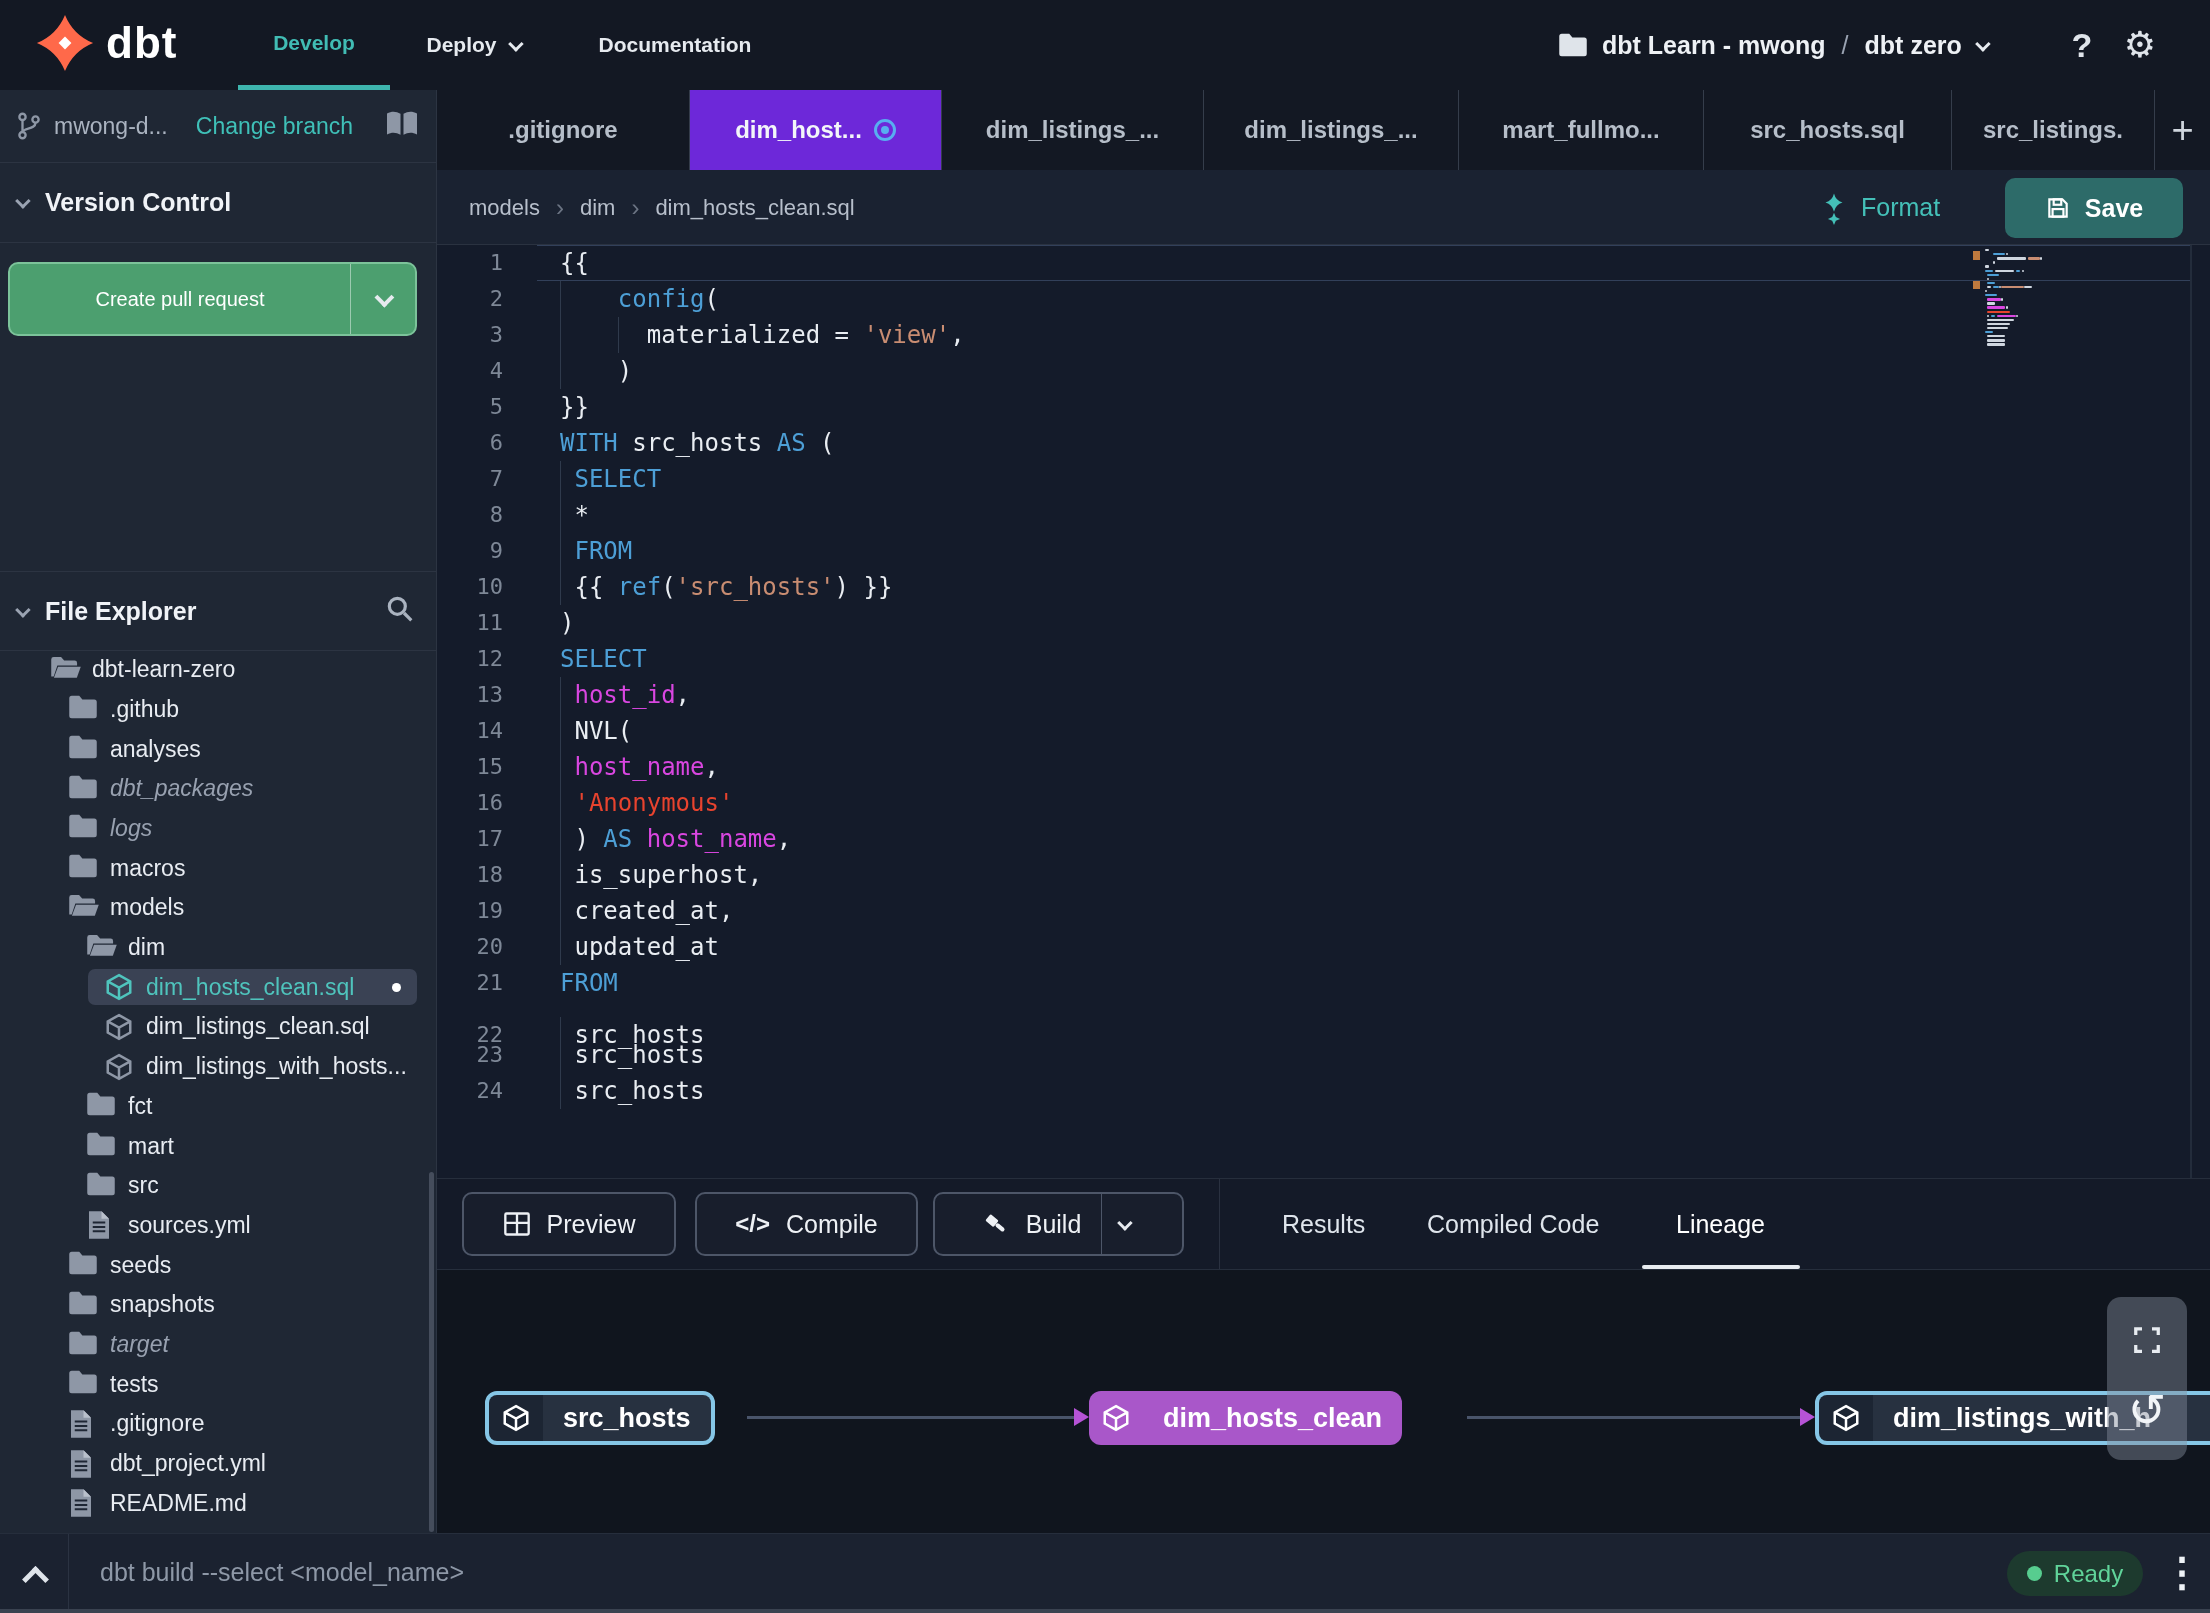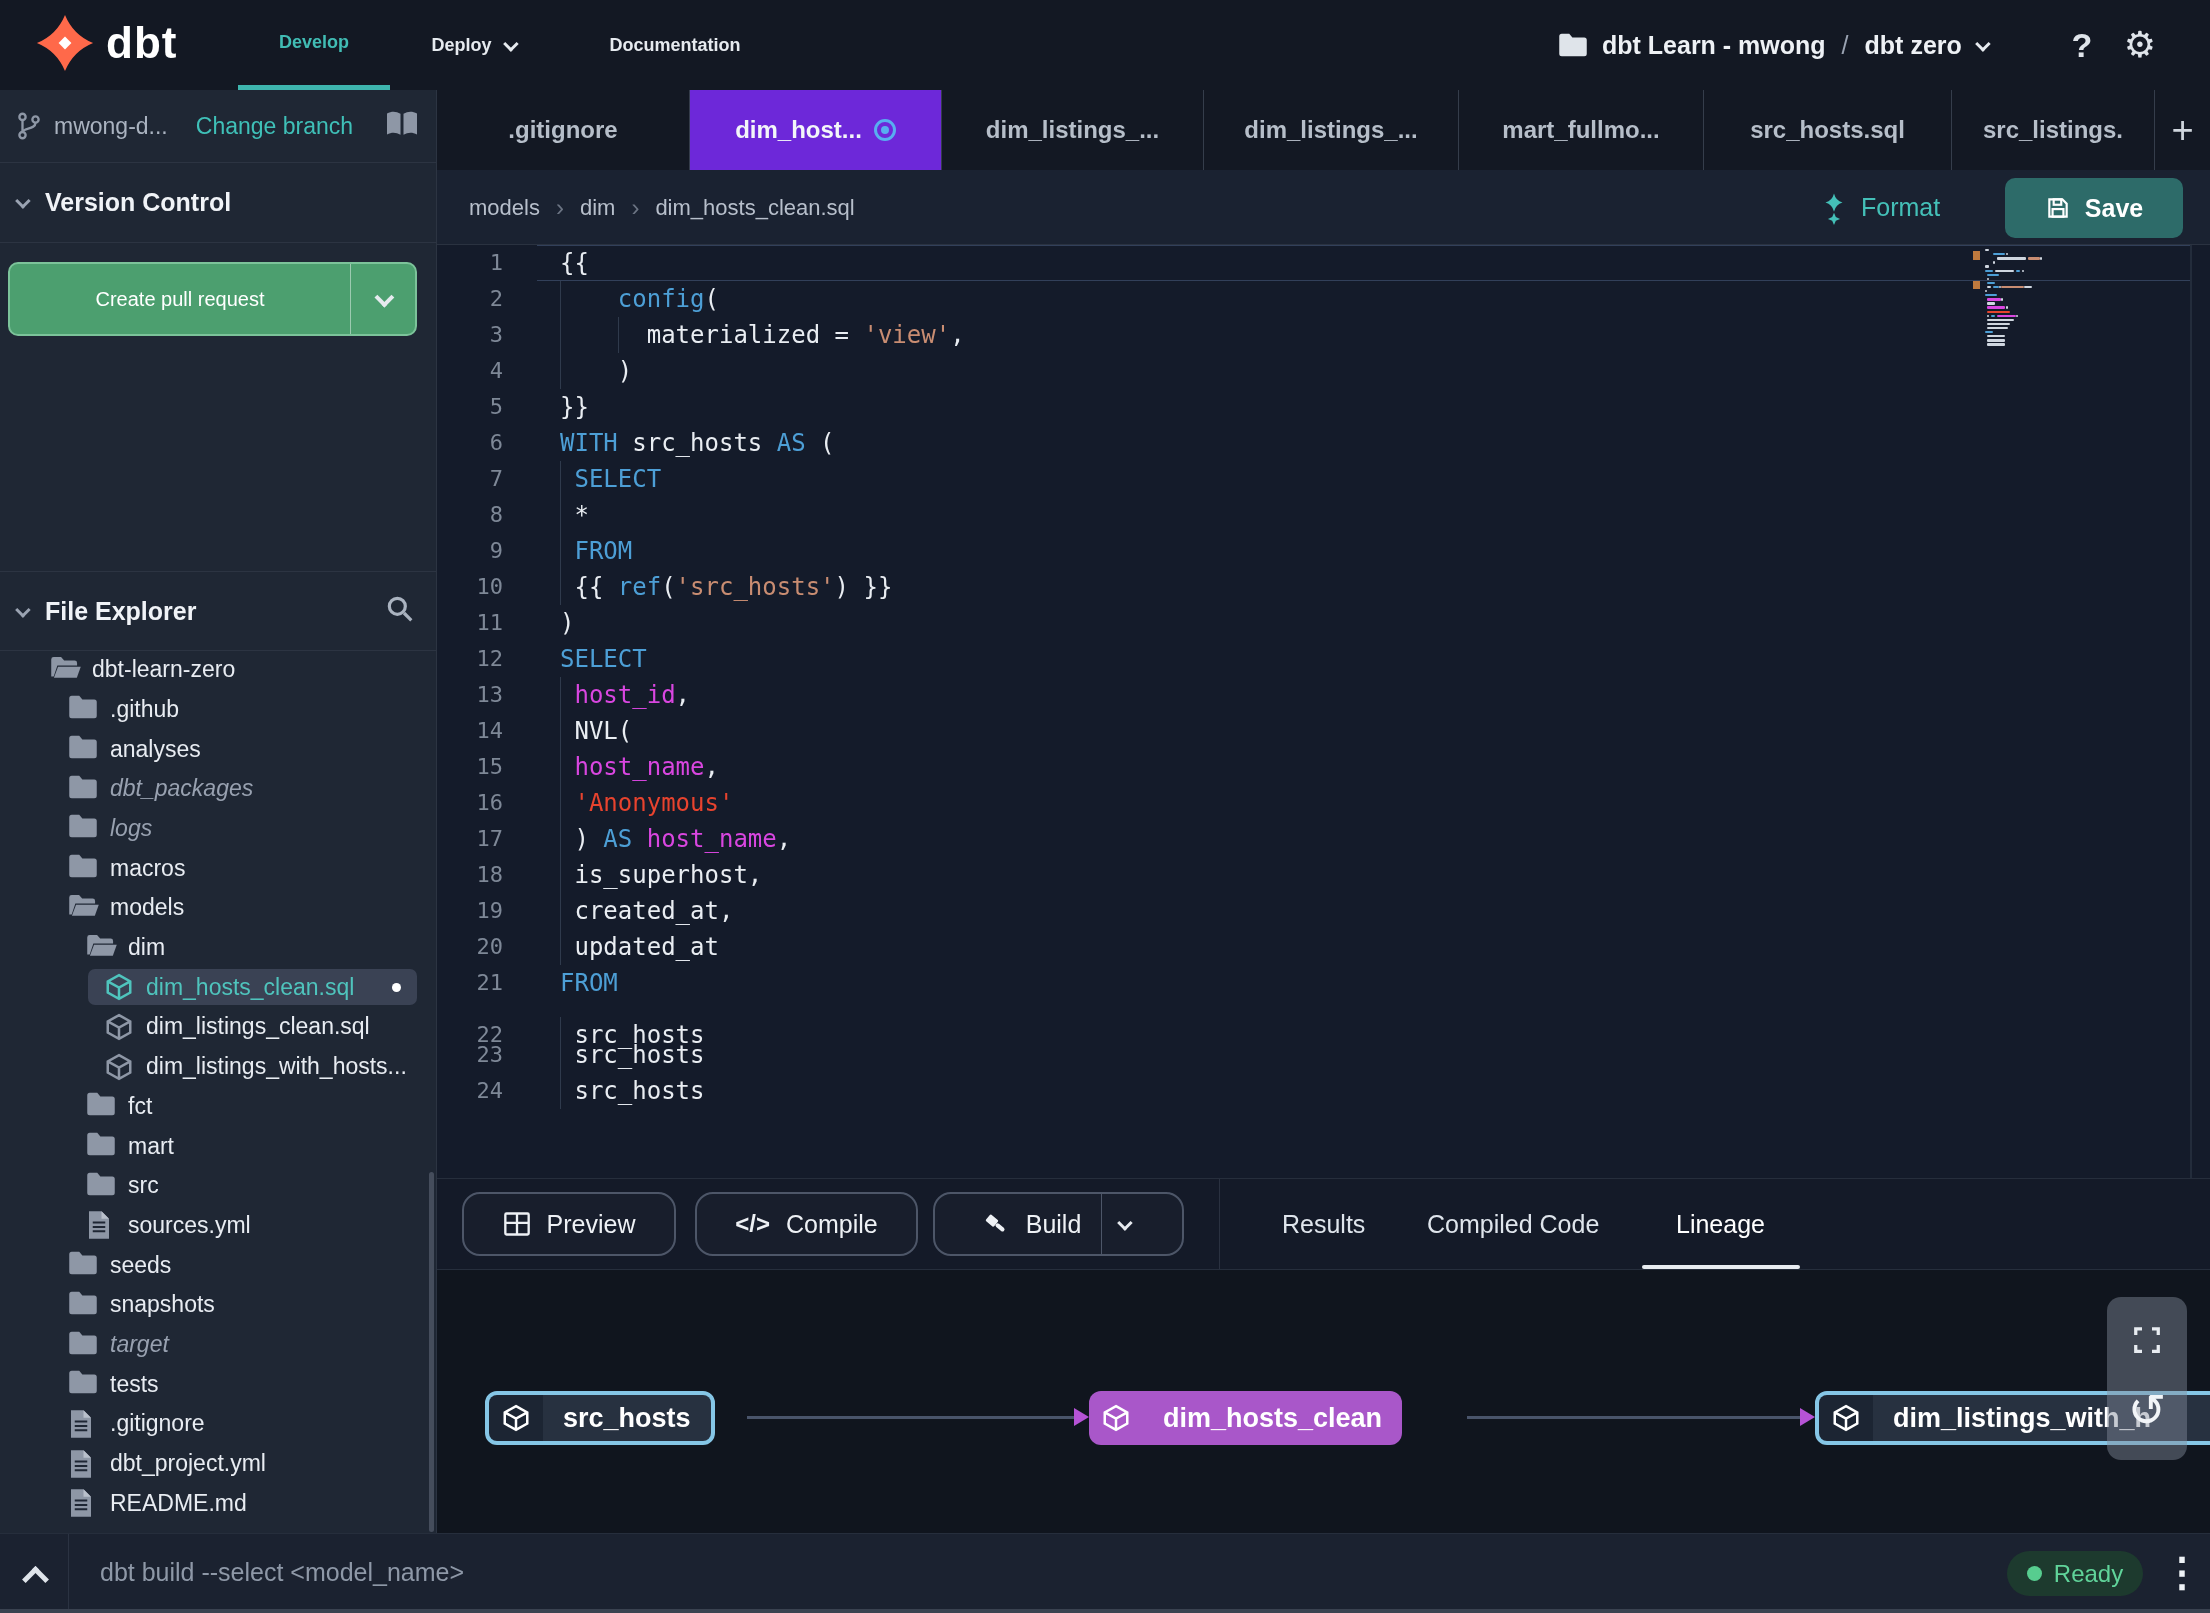--- a/index.html
+++ b/index.html
@@ -5,21 +5,21 @@
   * { margin:0; padding:0; box-sizing:border-box; }
   html,body { background:#0b0f17; }
   .app { position:relative; width:2210px; height:1613px; overflow:hidden;
          background:#10151f; font-family:"Liberation Sans",sans-serif; }
 
   
   .navbar { position:absolute; top:0; left:0; width:2210px; height:90px; background:#131823; }
   .logo { position:absolute; left:36px; top:14px; display:flex; align-items:center; gap:12px; }
   .logo-text { color:#fff; font-size:44px; font-weight:bold; letter-spacing:1px; }
   .nav-item { position:absolute; top:0; height:90px; display:flex; align-items:center; justify-content:center;
-              color:#e6eaef; font-size:18px; font-weight:bold; gap:12px; cursor:pointer; }
+              color:#e6eaef; font-size:21px; font-weight:bold; gap:12px; cursor:pointer; }
   .nav-develop { left:238px; width:152px; color:#41bcb4; border-bottom:5px solid #3eb5ae; }
   .nav-deploy  { left:398px; width:150px; }
   .nav-docs    { left:570px; width:210px; }
   .project { position:absolute; left:1558px; top:0; height:90px; display:flex; align-items:center; gap:14px;
              color:#eef1f5; font-size:25px; font-weight:bold; }
   .proj-sep { color:#9aa3b2; font-weight:normal; padding:0 2px; }
   .help-btn { position:absolute; left:2060px; top:0; height:90px; width:44px; display:flex; align-items:center;
               justify-content:center; color:#dfe4ea; font-size:34px; font-weight:bold; }
   .gear-btn { position:absolute; left:2114px; top:0; height:90px; width:52px; display:flex; align-items:center;
               justify-content:center; color:#dfe4ea; font-size:36px; }
@@ -88,21 +88,21 @@
   .guide { position:absolute; width:1px; height:36px; background:#2f3a4c; }
   .curline { position:absolute; left:100px; width:1653px; height:36px; top:0;
              border-top:1px solid #32405a; border-bottom:1px solid #32405a; }
   .vscroll-line { position:absolute; left:1753px; top:0; width:2px; height:933px; background:#232c3b; }
   .minimap { position:absolute; left:1548px; top:4px; width:130px; height:110px; }
   .mm-bar { position:absolute; height:2.4px; border-radius:1px; }
   .mm-marker { position:absolute; left:-12px; width:7px; height:9px; background:#bf7a3e; }
 
   .toolbar { position:absolute; top:1088px; left:0; width:1773px; height:92px; background:#141a28;
              border-top:1px solid #262e3c; border-bottom:1px solid #262e3c; }
-  .tbtn { position:absolute; top:13px; height:64px; border:2px solid #4d5668; border-radius:18px;
+  .tbtn { position:absolute; top:13px; height:64px; border:2px solid #4d5668; border-radius:10px;
           background:rgba(255,255,255,.02); display:flex; align-items:center; justify-content:center;
           gap:16px; color:#eef1f5; font-size:25px; cursor:pointer; }
   .tb-divider { position:absolute; left:782px; top:0; width:1px; height:90px; background:#2a3140; }
   .ttab { position:absolute; top:0; height:90px; display:flex; align-items:center; color:#dfe5ec;
           font-size:25px; cursor:pointer; }
   .ttab.active { color:#fff; }
   .ttab-underline { position:absolute; left:1205px; bottom:0; width:158px; height:4px; background:#e8ecf1; border-radius:2px; }
 
   .lineage { position:absolute; top:1180px; left:0; width:1773px; height:263px; background:#10151e; overflow:hidden; }
   .lnode { position:absolute; top:121px; height:54px; border-radius:12px; display:flex; align-items:center;

